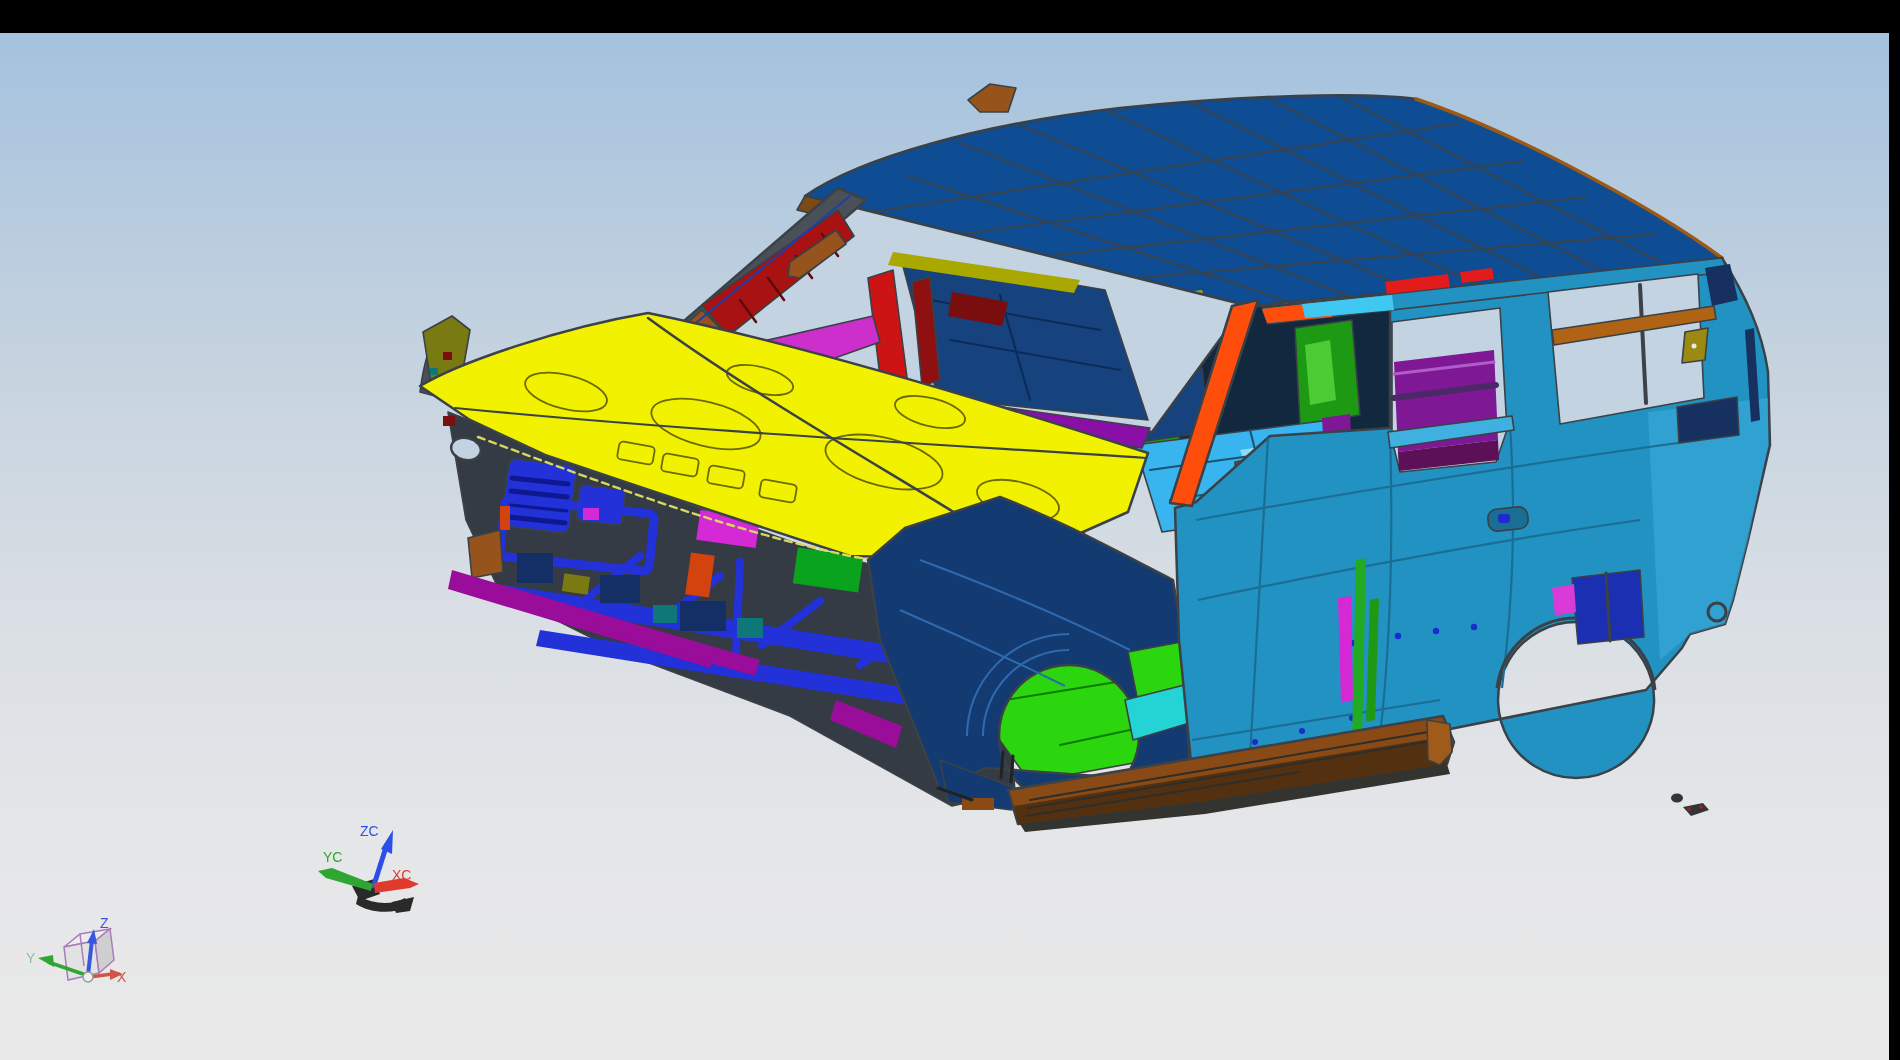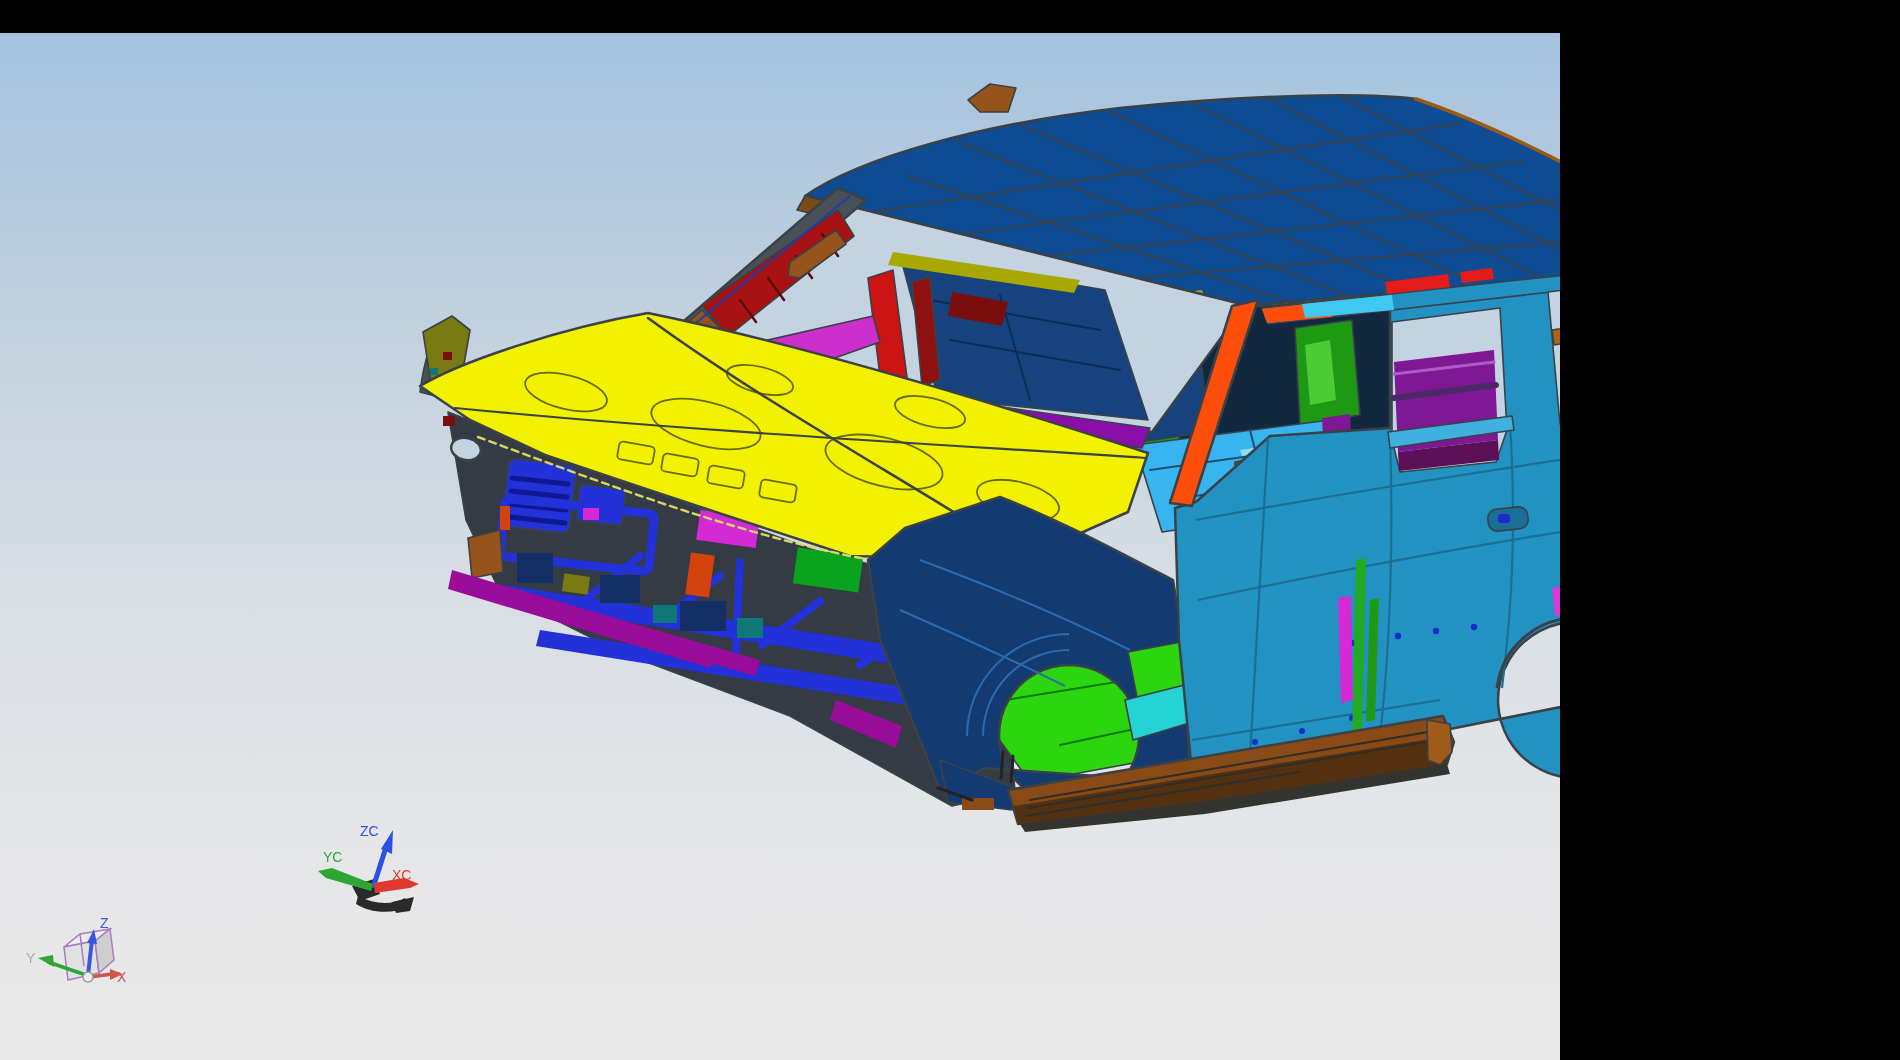--- a/index.html
+++ b/index.html
@@ -1,16 +1,16 @@
 <!DOCTYPE html>
 <html><head>
 <meta charset="utf-8">
 <style>
   html,body{margin:0;padding:0;background:#000;}
-  #screen{position:relative;width:1560px;height:1060px;overflow:hidden;background:#000;}
+  #screen{position:relative;width:1900px;height:1060px;overflow:hidden;background:#000;}
   #top-bar{position:absolute;left:0;top:0;width:1900px;height:33px;background:#000;}
   #right-bar{position:absolute;left:1889px;top:0;width:11px;height:1060px;background:#000;}
   #viewport{position:absolute;left:0;top:33px;width:1889px;height:1027px;
     background:linear-gradient(180deg,#A4C2DE 0%,#C4D2DF 30%,#D8DEE4 55%,#E5E6E8 78%,#E9E9E9 100%);}
   svg{position:absolute;left:0;top:0;}
   text{font-family:"Liberation Sans","DejaVu Sans",sans-serif;font-size:14px;}
   .pnl{stroke:#3A4147;stroke-width:2.5;stroke-linejoin:round;}
   .thin{stroke:#3A4147;stroke-width:1.6;stroke-linejoin:round;}
   .ns{stroke:none;}
   .ln{fill:none;stroke-linecap:round;}

